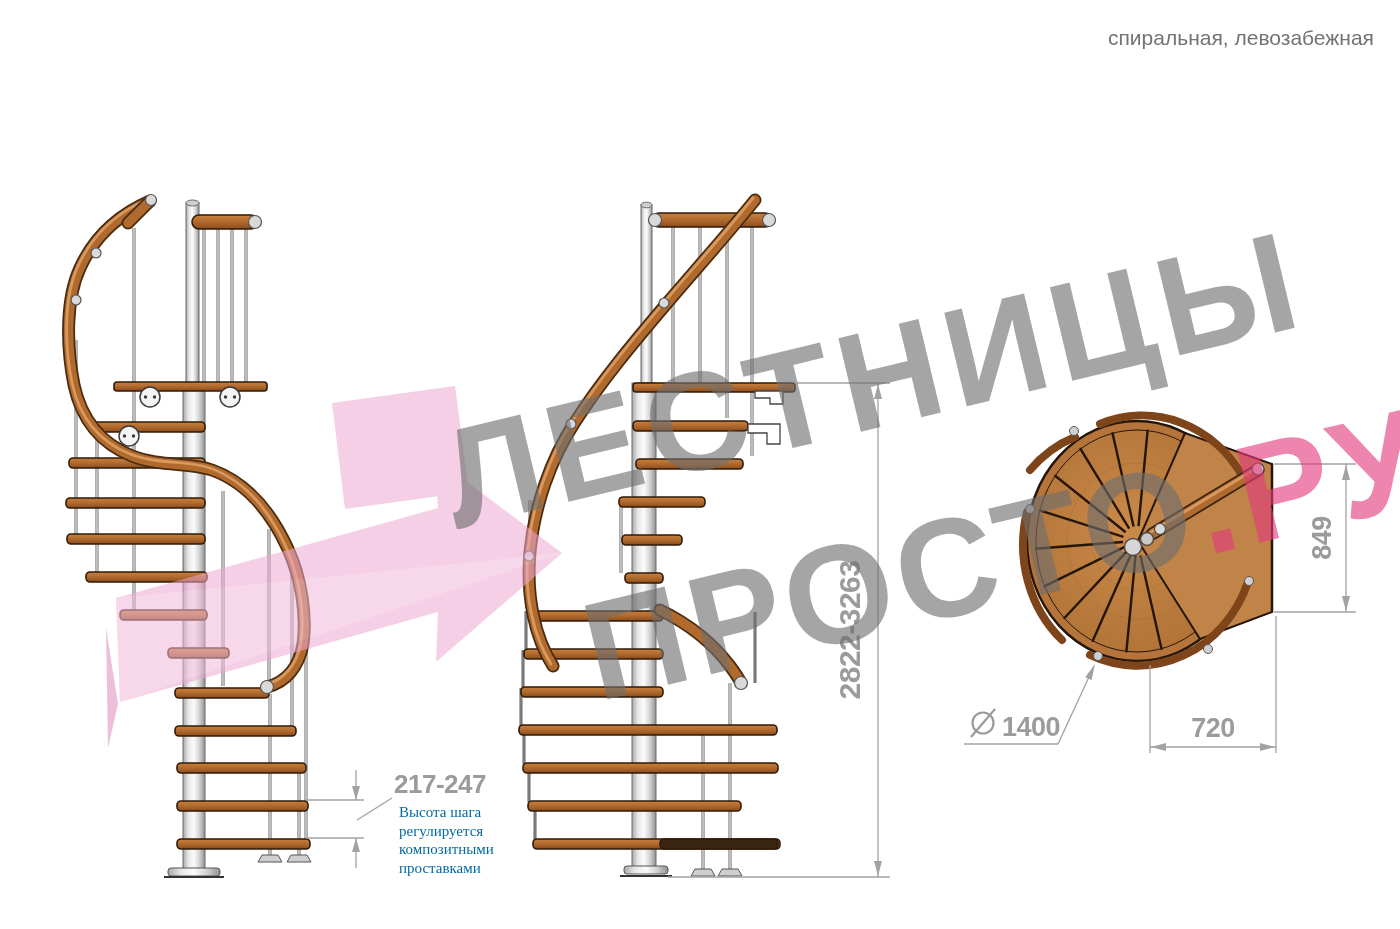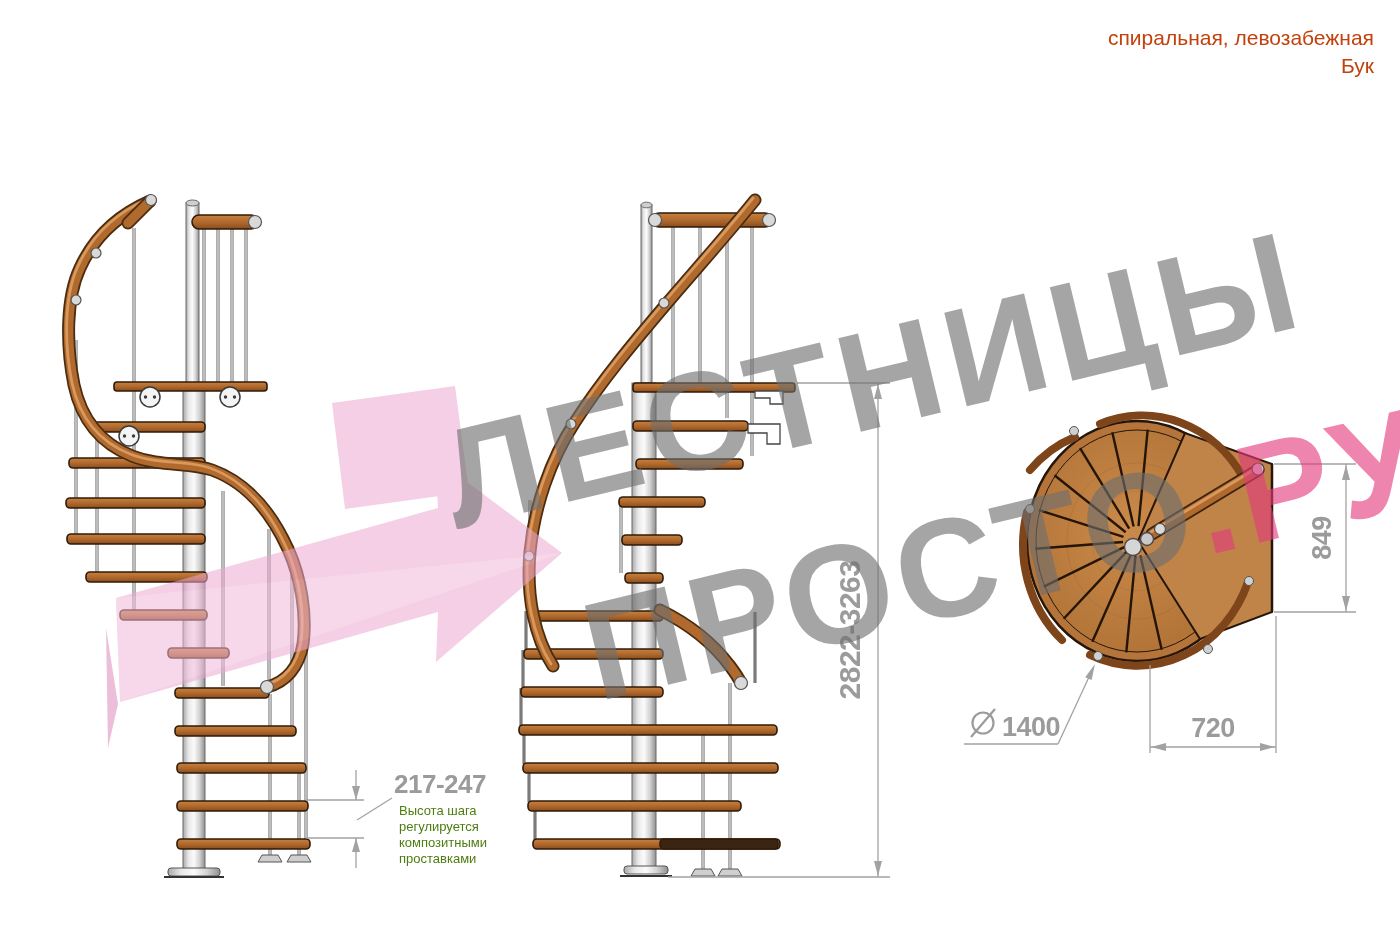--- a/index.html
+++ b/index.html
@@ -4,26 +4,26 @@
 <style>
   html,body{margin:0;padding:0;background:#ffffff;}
   .canvas{
     position:relative;width:1400px;height:929px;background:#ffffff;overflow:hidden;
     font-family:"Liberation Sans", sans-serif;
   }
   .art{position:absolute;left:0;top:0;}
   
   .header{
     position:absolute;top:24px;right:26px;text-align:right;
-    font-size:21px;line-height:1.32;color:#c2410c;font-weight:500;
+    font-size:21px;line-height:1.32;color:#737373;font-weight:500;
   }
   
   .note{
     position:absolute;left:399px;top:803px;width:112px;
-    font-size:13px;line-height:1.24;color:#4d7c0f;font-weight:500;
+    font-size:15px;line-height:1.24;color:#0369a1;font-weight:500;font-family:Liberation Serif, serif;
   }
   
   .wm-layer{position:absolute;left:0;top:0;width:1400px;height:929px;pointer-events:none;}
   .wm-text{
     position:absolute;left:430px;top:420px;transform:rotate(-13.5deg);
     transform-origin:left top;opacity:.62;white-space:nowrap;
   }
   .wm-line1{font-size:140px;font-weight:bold;letter-spacing:8px;color:#6f6f6f;line-height:.92;}
   .wm-line2{font-size:140px;font-weight:bold;letter-spacing:6px;color:#6f6f6f;line-height:.92;
             margin-top:72px;margin-left:98px;}
@@ -336,18 +336,17 @@
     <polygon points="106,628 118,704 108,748" fill="#de8abc"></polygon>
   </svg>
   <div class="wm-text">
     <div class="wm-line1">ЛЕСТНИЦЫ</div>
     <div class="wm-line2"><span>ПРОСТО</span><span class="wm-accent">.РУ</span></div>
   </div>
 </div>
 
 <div class="header">
   <div>спиральная, левозабежная</div>
-  <div>Бук</div>
 </div>
 
 <div class="note">Высота шага регулируется композитными проставками</div>
 
 </div>
 
 </body></html>

